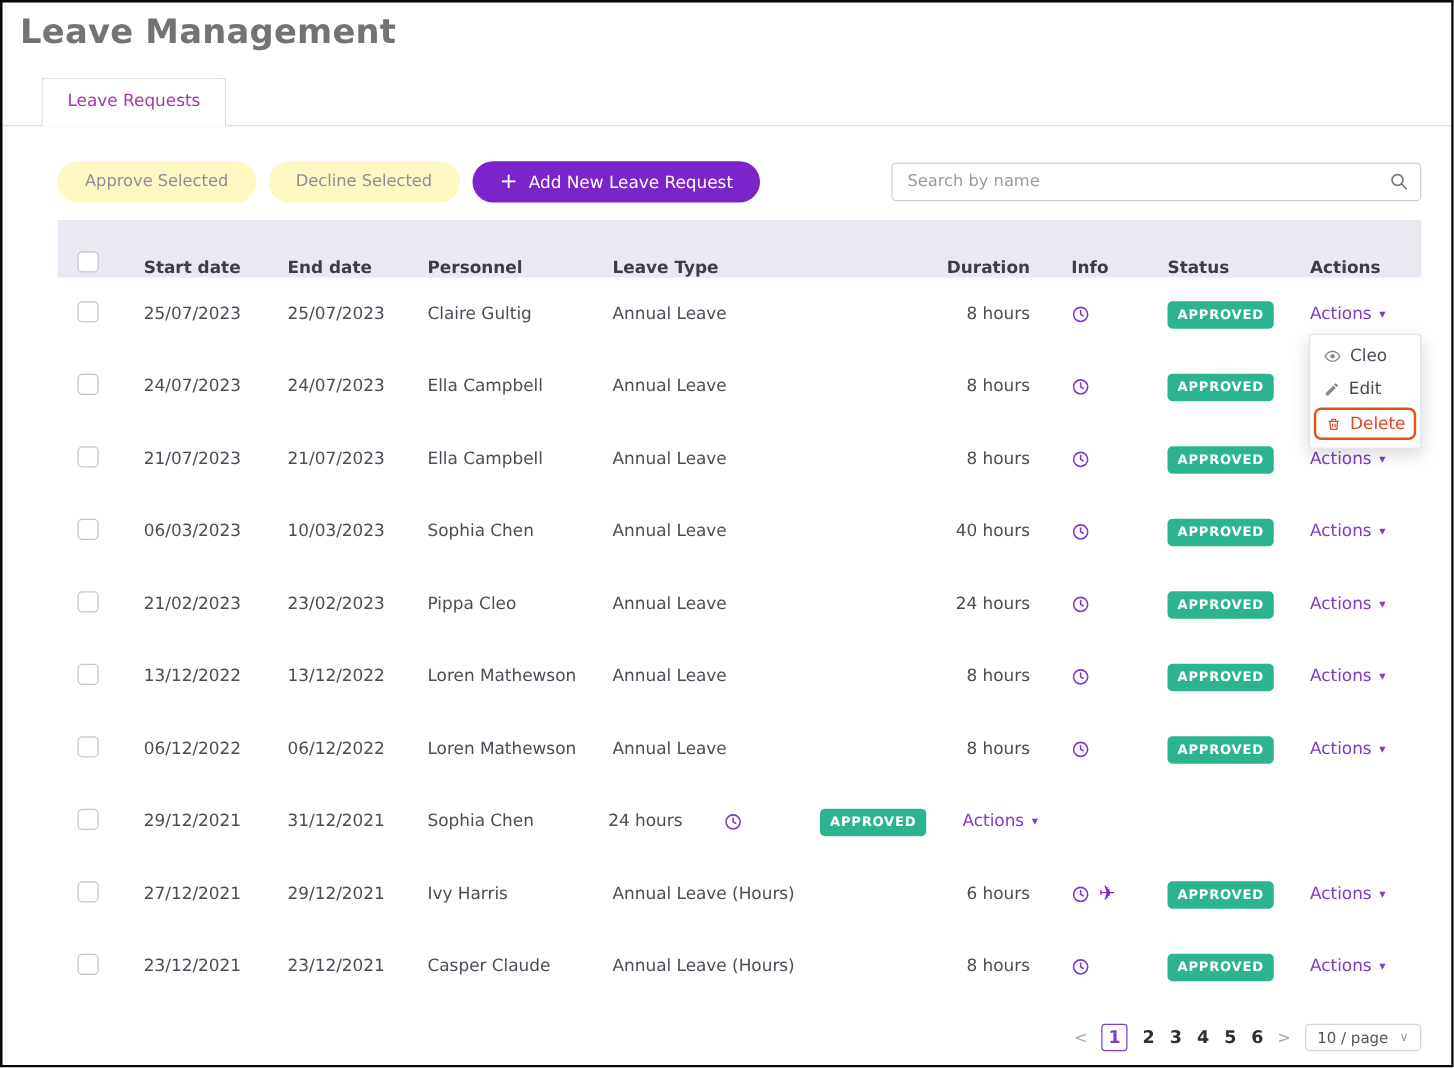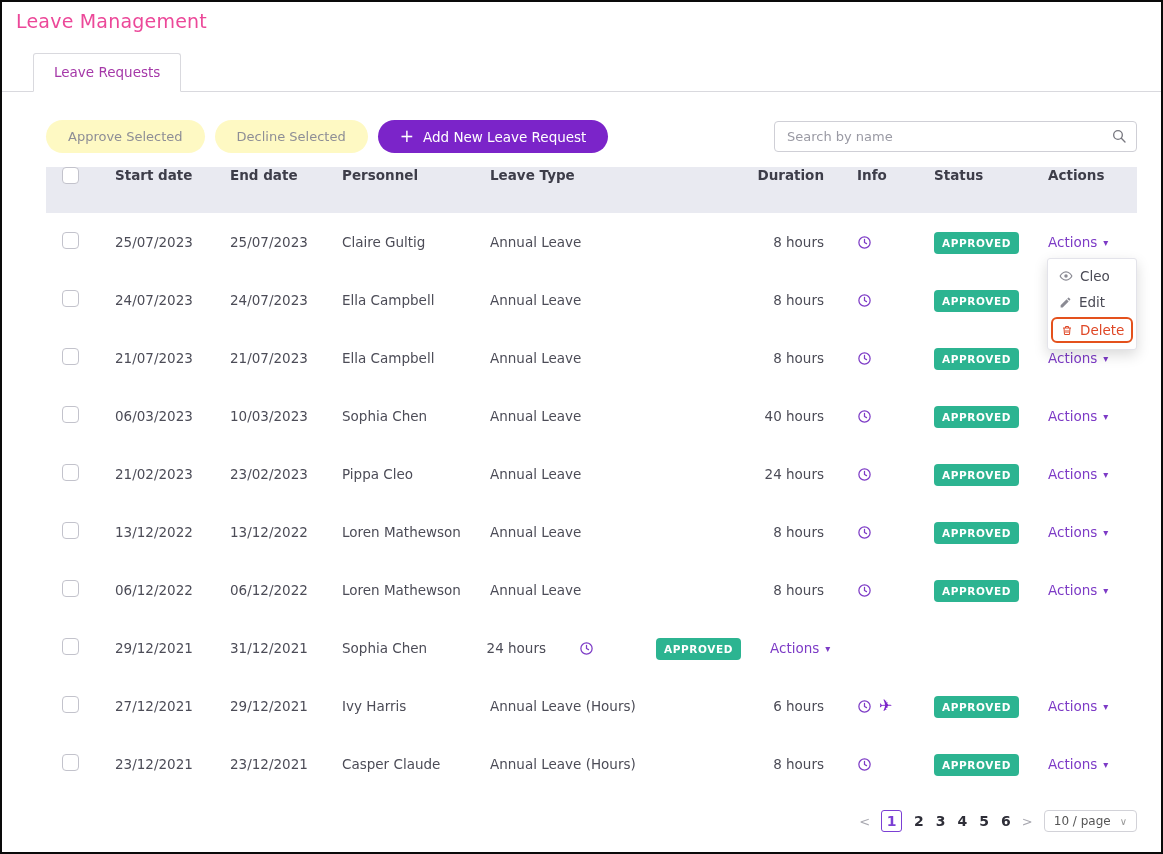--- a/index.html
+++ b/index.html
@@ -6,44 +6,44 @@
   html, body { margin: 0; padding: 0; background: #fff; }
   .frame {
     width: 1163px; height: 854px;
     border: 2px solid #0a0a0a;
     background: #fff;
     font-family: "DejaVu Sans", "Liberation Sans", sans-serif;
     position: relative; overflow: hidden;
   }
   
   .header { padding: 8px 0 0 14px; }
-  .page-title { font-size: 19px; font-weight: 400; color: #ec4899; margin: 0; letter-spacing: .2px; }
+  .page-title { font-size: 27px; font-weight: 700; color: #737373; margin: 0; letter-spacing: .2px; }
   
   .tabbar { margin-top: 21px; padding-left: 31px; border-bottom: 1px solid #d9d9de; display: flex; }
   .tab {
     border: 1px solid #d9d9de; border-bottom: 1px solid #fff; margin-bottom: -1px;
     background: #fff; color: #a538a8; font-size: 13.5px; padding: 10px 20px 11px;
     border-radius: 3px 3px 0 0; cursor: pointer;
   }
   
   .main { padding: 28px 24px 0 44px; }
   .toolbar { display: flex; align-items: center; gap: 10px; margin-bottom: 14px; }
   .btn { height: 33px; border: none; border-radius: 17px; font-size: 13px; padding: 0 22px;
          font-family: inherit; display: inline-flex; align-items: center; }
   .btn-disabled { background: #fef9c3; color: #8e8e96; }
   .btn-primary { background: #7b24c9; color: #fff; gap: 9px; font-size: 13.5px; cursor: pointer; }
   .plus { font-size: 17px; font-weight: 400; line-height: 1; }
-  .search { position: relative; margin-left: auto; width: 363px; }
+  .search { position: relative; margin-left: auto; width: 424px; }
   .search input { width: 100%; height: 31px; border: 1px solid #cfcfd6; border-radius: 4px;
                   padding: 0 34px 0 12px; font-size: 13px; color: #444; font-family: inherit; outline: none; }
   .search input::placeholder { color: #9a9aa4; }
   .search .s-icon { position: absolute; right: 10px; top: 7px; }
   
   .table { width: 1091px; }
-  .thead { display: flex; align-items: flex-start; height: 46px; background: #e9eaf1;
+  .thead { display: flex; align-items: flex-end; height: 46px; background: #e9eaf1;
            font-size: 13.5px; font-weight: 600; color: #3d3d49; }
   .trow { display: flex; align-items: center; height: 58px; font-size: 13.5px; color: #4c4c57; }
   .cell { padding-left: 13px; }
   .c-check { width: 56px; padding-left: 16px; }
   .c-start { width: 115px; }
   .c-end { width: 112px; }
   .c-pers { width: 148px; }
   .c-type { width: 278px; }
   .c-dur  { width: 87px; padding-left: 0; padding-right: 18px; text-align: right; }
   .c-info { width: 72px; padding-left: 15px; display: flex; align-items: center; gap: 7px; }

